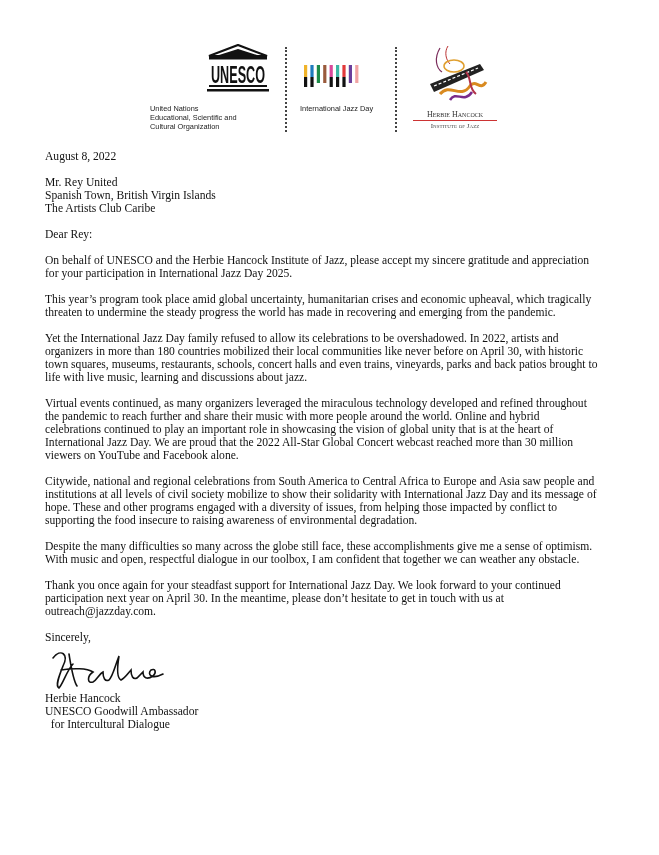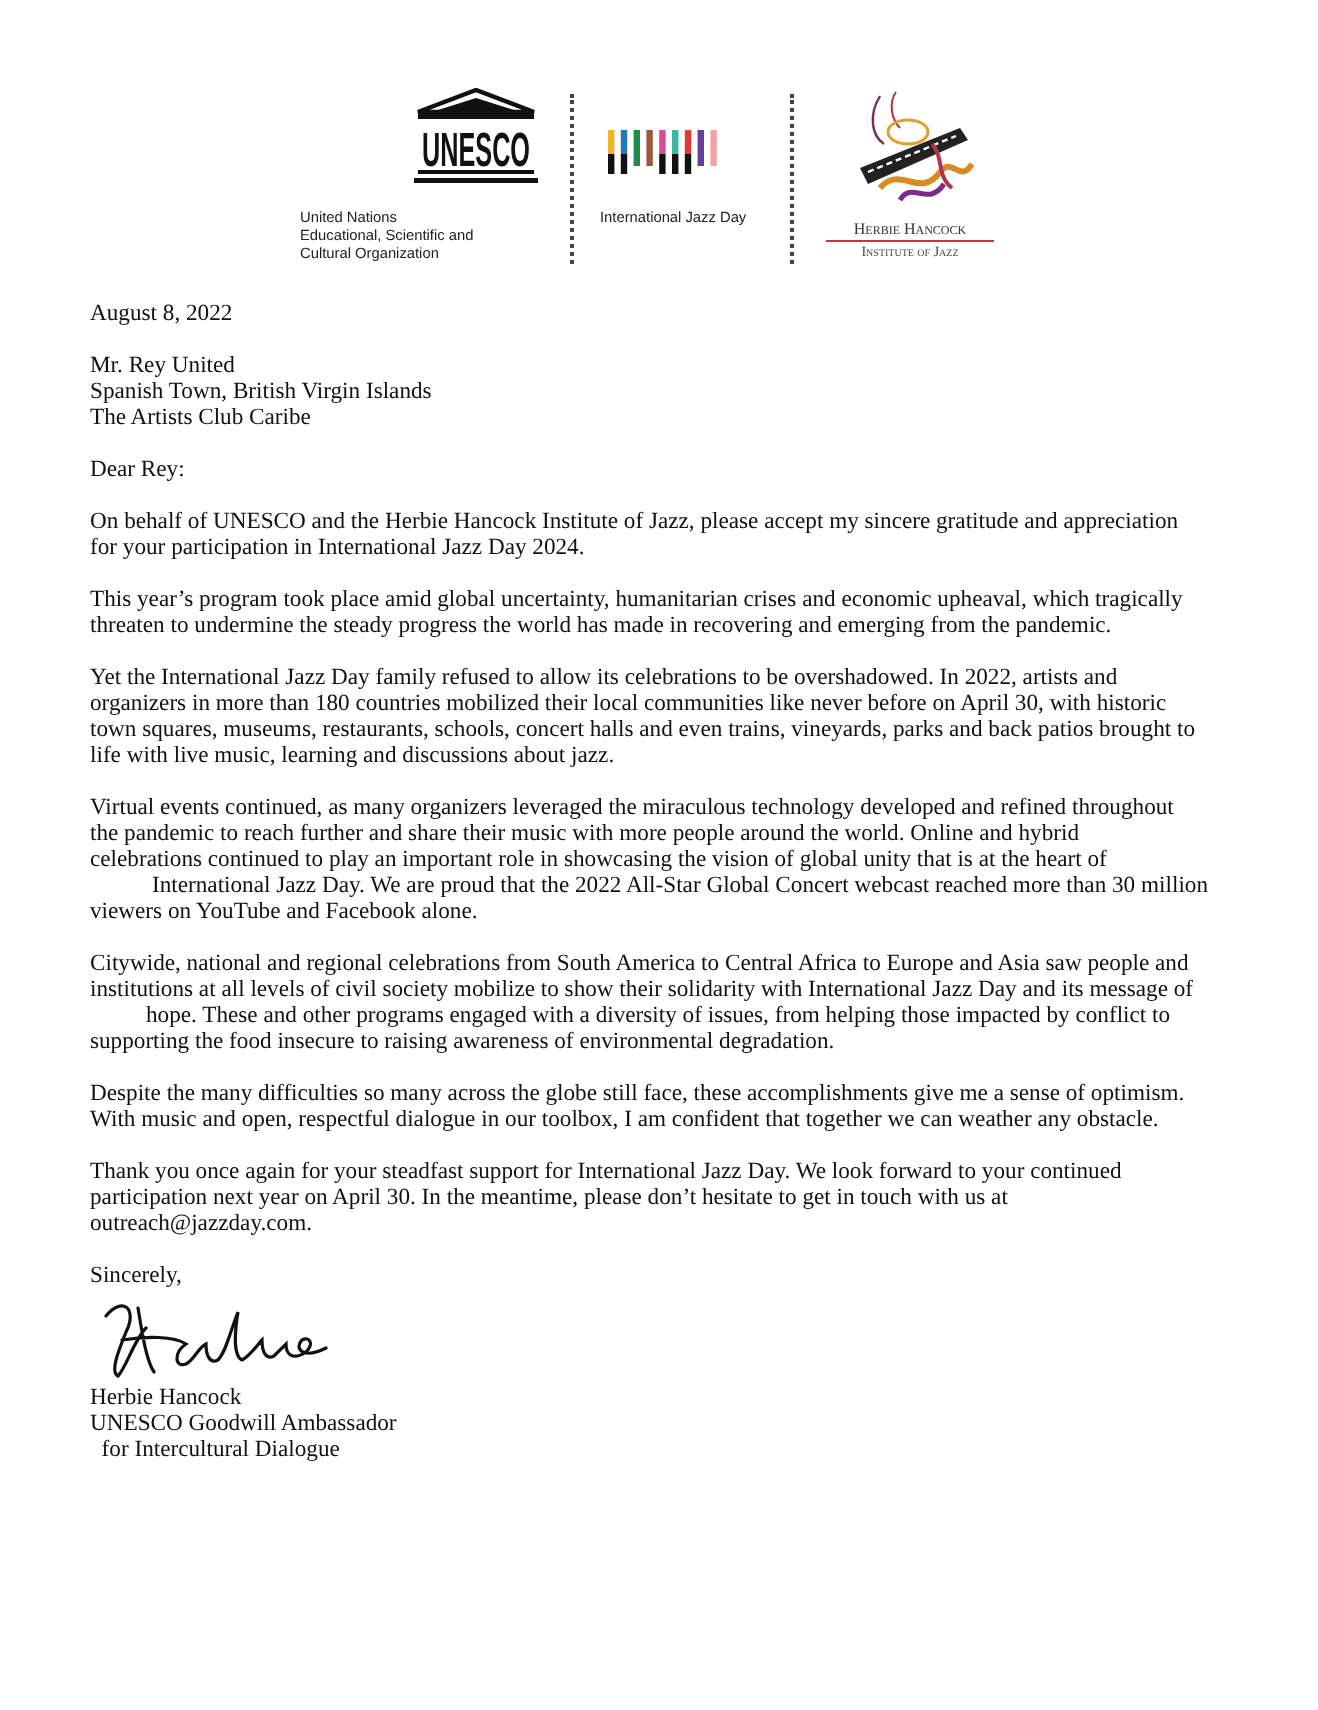--- a/index.html
+++ b/index.html
@@ -88,47 +88,47 @@
     <p>Mr. Rey United</p>
     <p>Spanish Town, British Virgin Islands</p>
     <p>The Artists Club Caribe</p>
   </div>
   <div class="gap"></div>
   <p>Dear Rey:</p>
   <div class="gap"></div>
   <div id="paragraphs">
       <div>
         <p style="white-space: nowrap;">On behalf of UNESCO and the Herbie Hancock Institute of Jazz, please accept my sincere gratitude and appreciation</p>
-        <p style="white-space: nowrap;">for your participation in International Jazz Day 2024.</p>
+        <p style="white-space: nowrap;">for your participation in International Jazz Day 2025.</p>
       </div>
       <div class="gap"></div>
       <div>
         <p style="white-space: nowrap;">This year’s program took place amid global uncertainty, humanitarian crises and economic upheaval, which tragically</p>
         <p style="white-space: nowrap;">threaten to undermine the steady progress the world has made in recovering and emerging from the pandemic.</p>
       </div>
       <div class="gap"></div>
       <div>
         <p style="white-space: nowrap;">Yet the International Jazz Day family refused to allow its celebrations to be overshadowed. In 2022, artists and</p>
         <p style="white-space: nowrap;">organizers in more than 180 countries mobilized their local communities like never before on April 30, with historic</p>
         <p style="white-space: nowrap;">town squares, museums, restaurants, schools, concert halls and even trains, vineyards, parks and back patios brought to</p>
         <p style="white-space: nowrap;">life with live music, learning and discussions about jazz.</p>
       </div>
       <div class="gap"></div>
       <div>
         <p style="white-space: nowrap;">Virtual events continued, as many organizers leveraged the miraculous technology developed and refined throughout</p>
         <p style="white-space: nowrap;">the pandemic to reach further and share their music with more people around the world. Online and hybrid</p>
         <p style="white-space: nowrap;">celebrations continued to play an important role in showcasing the vision of global unity that is at the heart of</p>
-        <p style="white-space: nowrap; text-align: center;">International Jazz Day. We are proud that the 2022 All-Star Global Concert webcast reached more than 30 million</p>
+        <p style="white-space: nowrap;">International Jazz Day. We are proud that the 2022 All-Star Global Concert webcast reached more than 30 million</p>
         <p style="white-space: nowrap;">viewers on YouTube and Facebook alone.</p>
       </div>
       <div class="gap"></div>
       <div>
         <p style="white-space: nowrap;">Citywide, national and regional celebrations from South America to Central Africa to Europe and Asia saw people and</p>
         <p style="white-space: nowrap;">institutions at all levels of civil society mobilize to show their solidarity with International Jazz Day and its message of</p>
-        <p style="white-space: nowrap; margin-left: 28px;">hope. These and other programs engaged with a diversity of issues, from helping those impacted by conflict to</p>
+        <p style="white-space: nowrap;">hope. These and other programs engaged with a diversity of issues, from helping those impacted by conflict to</p>
         <p style="white-space: nowrap;">supporting the food insecure to raising awareness of environmental degradation.</p>
       </div>
       <div class="gap"></div>
       <div>
         <p style="white-space: nowrap;">Despite the many difficulties so many across the globe still face, these accomplishments give me a sense of optimism.</p>
         <p style="white-space: nowrap;">With music and open, respectful dialogue in our toolbox, I am confident that together we can weather any obstacle.</p>
       </div>
       <div class="gap"></div>
       <div>
         <p style="white-space: nowrap;">Thank you once again for your steadfast support for International Jazz Day. We look forward to your continued</p>

